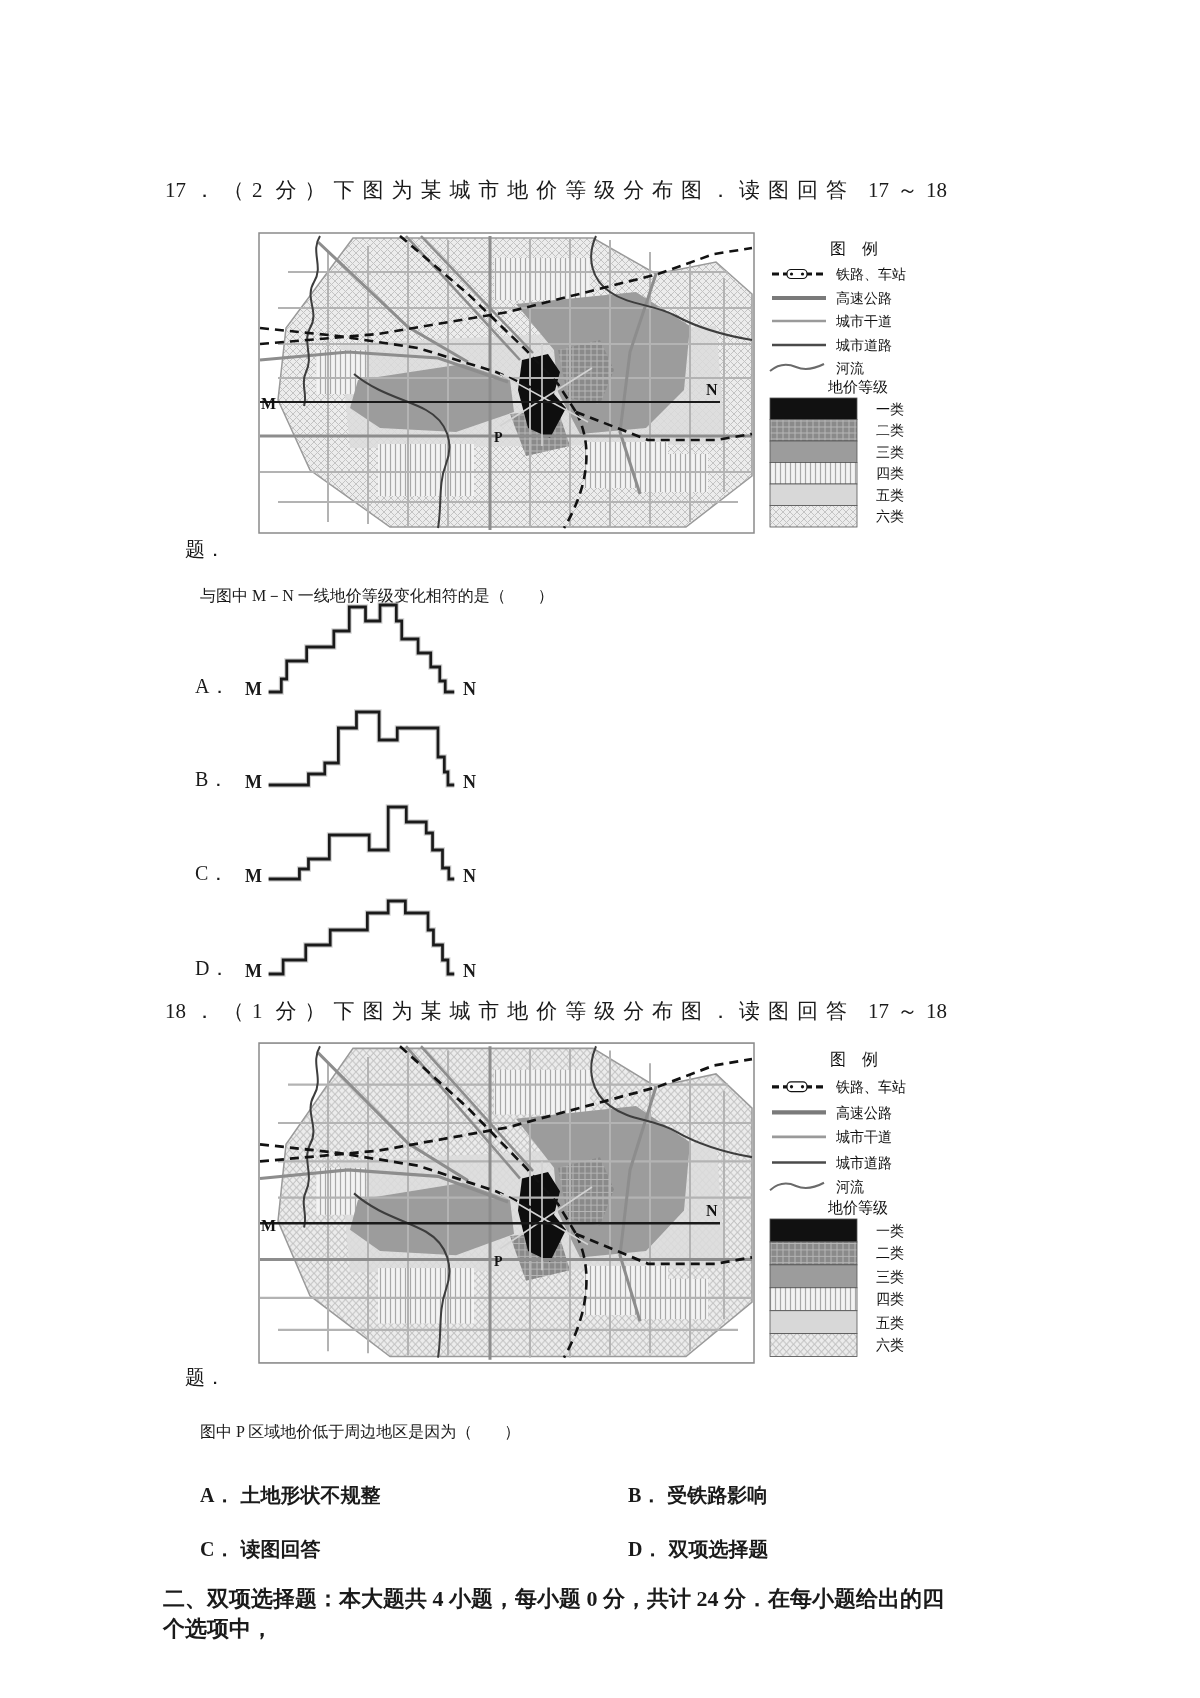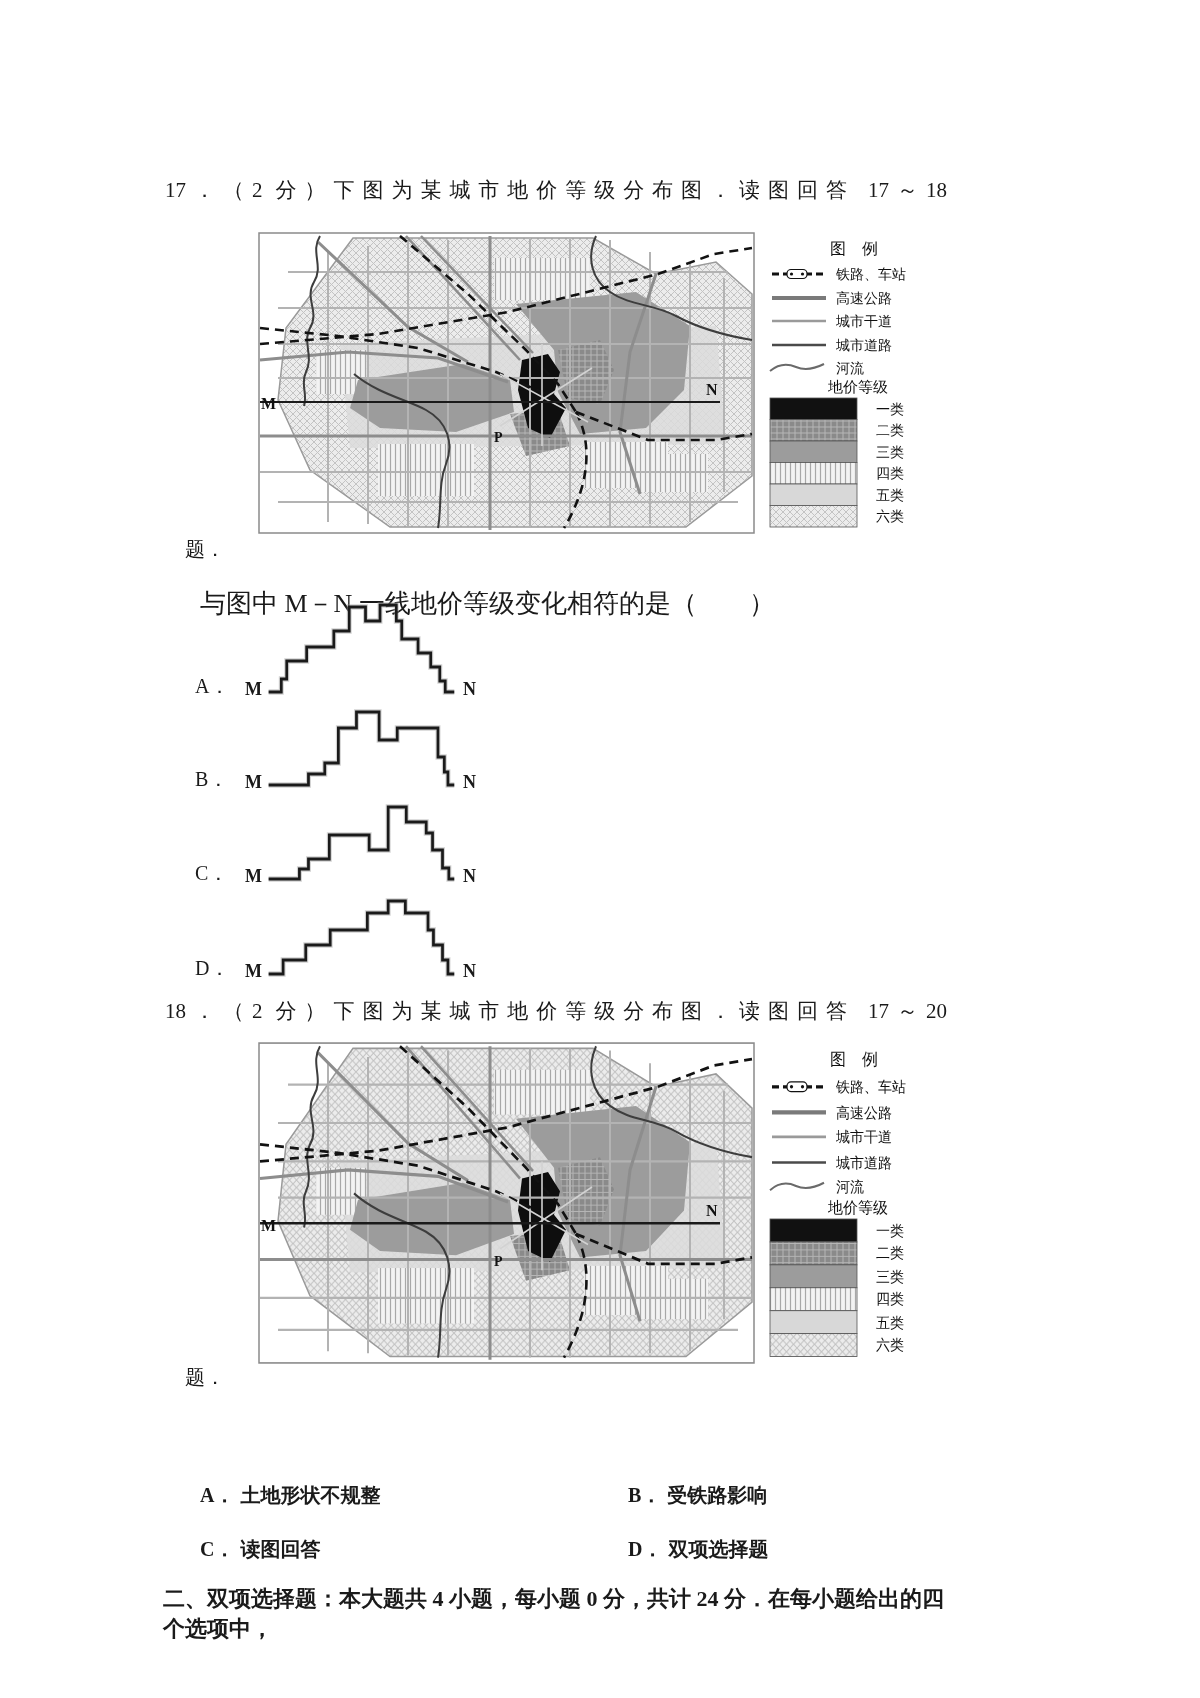--- a/index.html
+++ b/index.html
@@ -2,21 +2,21 @@
 <html><head>
 <meta charset="utf-8">
 <style>
   html,body{margin:0;padding:0;background:#fff;}
   #page{position:relative;width:1200px;height:1698px;background:#ffffff;overflow:hidden;
         font-family:"Liberation Serif",serif;color:#1a1a1a;margin-top:34px;}
   .abs{position:absolute;}
   .stem{left:165px;width:782px;font-size:21px;line-height:30px;
         text-align:justify;text-align-last:justify;}
   .tail{left:185px;font-size:20px;}
-  .qtext{left:200px;font-size:26px;}
+  .qtext{left:200px;font-size:16px;}
   .optrow{left:195px;width:310px;height:108px;}
   .olabel{position:absolute;left:0;bottom:2px;font-size:20px;}
   .mend{position:absolute;left:50px;bottom:2px;font-size:18px;font-weight:bold;font-family:"Liberation Serif",serif;}
   .nend{position:absolute;left:268px;bottom:2px;font-size:18px;font-weight:bold;font-family:"Liberation Serif",serif;}
   .profsvg{position:absolute;left:70px;bottom:4px;}
   .optcell{font-size:20px;font-weight:bold;}
   .optcell .ol{margin-right:6px;}
   .section2{left:163px;width:800px;font-size:22px;font-weight:bold;}
   svg text{font-family:"Liberation Serif",serif;}
 </style>
@@ -210,28 +210,29 @@
   <div class="abs optrow" style="top:842px">
     <span class="olabel">D．</span>
     <span class="mend">M</span>
     <svg class="profsvg" width="192" height="105" viewBox="0 0 212 105" preserveAspectRatio="none">
       <path fill="none" stroke="#9c9c9c" stroke-width="5.5" opacity="0.45" d="M4,99 L20,99 L20,85 L45,85 L45,70 L72,70 L72,55 L113,55 L113,38 L136,38 L136,26 L155,26 L155,38 L180,38 L180,55 L186,55 L186,70 L196,70 L196,85 L202,85 L202,99 L209,99"></path>
       <path fill="none" stroke="#1a1a1a" stroke-width="3" d="M4,99 L20,99 L20,85 L45,85 L45,70 L72,70 L72,55 L113,55 L113,38 L136,38 L136,26 L155,26 L155,38 L180,38 L180,55 L186,55 L186,70 L196,70 L196,85 L202,85 L202,99 L209,99"></path>
     </svg>
     <span class="nend">N</span>
   </div>
 
-  <div class="abs stem" style="top:962px">18．（2 分）下图为某城市地价等级分布图．读图回答 17～20</div>
+  <div class="abs stem" style="top:962px">18．（1 分）下图为某城市地价等级分布图．读图回答 17～18</div>
 
   <svg class="abs" style="left:258px;top:1008px" width="677" height="322" viewBox="0 0 677 302" preserveAspectRatio="none">
     <use href="#fig-map" width="677" height="302"></use>
   </svg>
 
   <div class="abs tail" style="top:1330px">题．</div>
 
+  <div class="abs qtext" style="top:1388px">图中 P 区域地价低于周边地区是因为（　　）</div>
 
   <div class="abs optcell" style="left:200px;top:1448px">
     <span class="ol">A．</span><span>土地形状不规整</span>
   </div>
   <div class="abs optcell" style="left:628px;top:1448px">
     <span class="ol">B．</span><span>受铁路影响</span>
   </div>
   <div class="abs optcell" style="left:200px;top:1502px">
     <span class="ol">C．</span><span>读图回答</span>
   </div>

